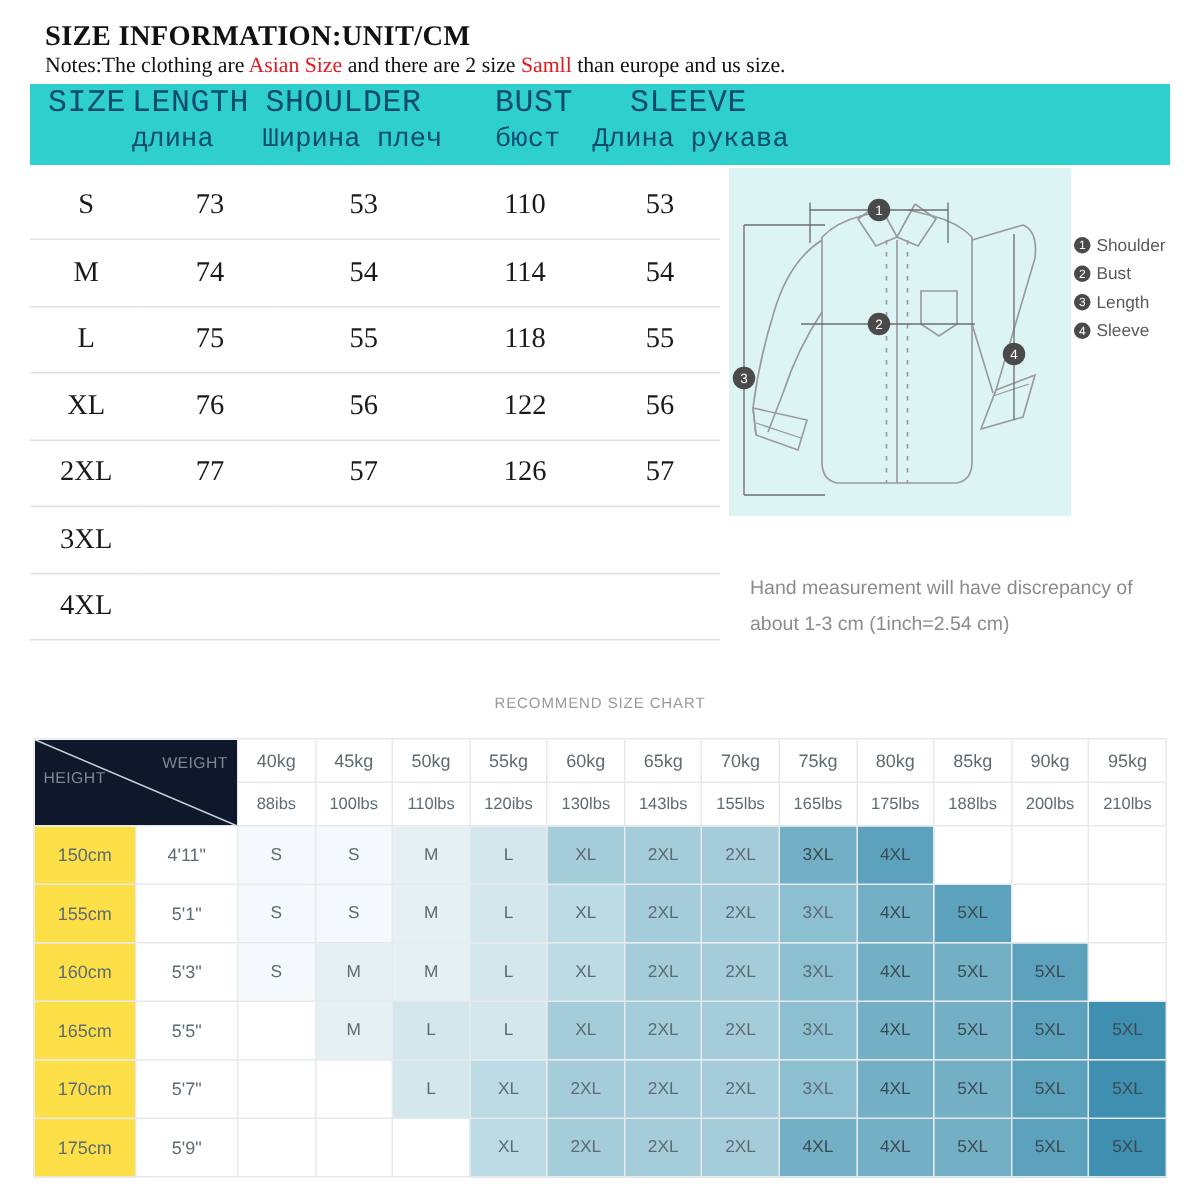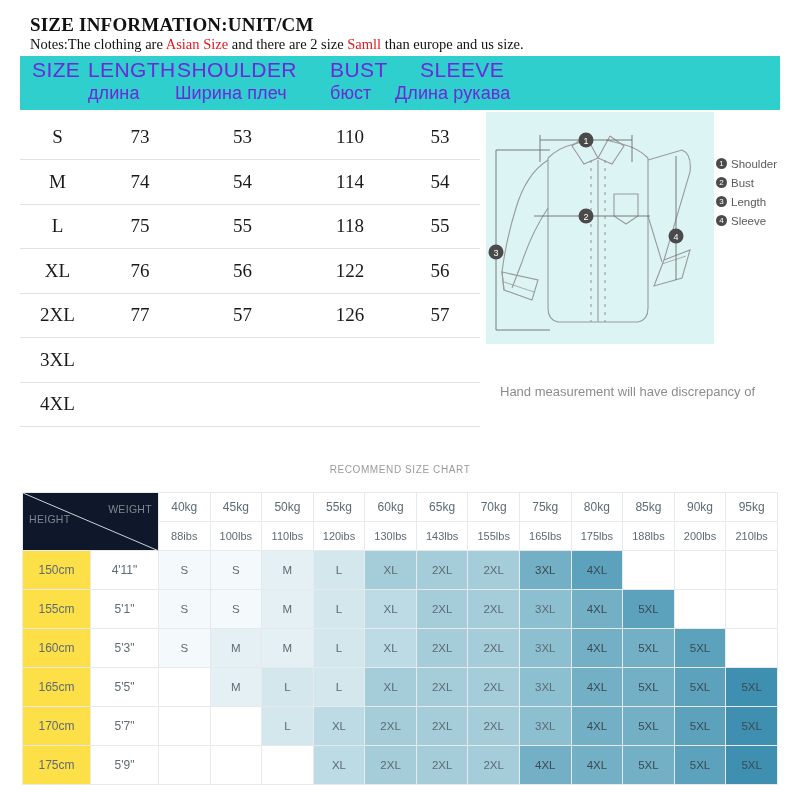--- a/index.html
+++ b/index.html
@@ -27,22 +27,22 @@
     position:absolute; left:20px; top:56px; width:760px; height:54px;
     background:#2ecfcd;
   }
   .cyan-en {
     position:absolute; left:0; top:2px; width:470px; height:26px;
   }
   .cyan-ru {
     position:absolute; left:0; top:27px; width:545px; height:26px;
   }
   .cyan-en span, .cyan-ru span {
-    position:absolute; color:#6d28d9; white-space:nowrap;
-    font-family:Liberation Sans, sans-serif;
+    position:absolute; color:#0c4a6e; white-space:nowrap;
+    font-family:Liberation Mono, monospace;
   }
   .cyan-en span { font-size:21px; top:0; letter-spacing:.4px; }
   .cyan-ru span { font-size:18px; top:0; letter-spacing:.1px; }
 
   
   .sizetable {
     position:absolute; left:20px; top:115px; width:460px;
     border-collapse:collapse;
     font-family:"Liberation Serif", serif;
   }
@@ -283,20 +283,21 @@
         <div class="legend-txt">Length</div>
       </div>
       <div class="legend-row">
         <div class="legend-num">4</div>
         <div class="legend-txt">Sleeve</div>
       </div>
     </div>
 
   <div class="handnote">
     <div>Hand measurement will have discrepancy of</div>
+    <div>about 1-3 cm   (1inch=2.54 cm)</div>
   </div>
 
   <div class="rec-title">RECOMMEND SIZE CHART</div>
 
   <table class="rectable">
     <thead>
         <tr>
           <td class="corner" rowspan="2" colspan="2">
             <div class="corner-inner">
               <svg width="136" height="58">

